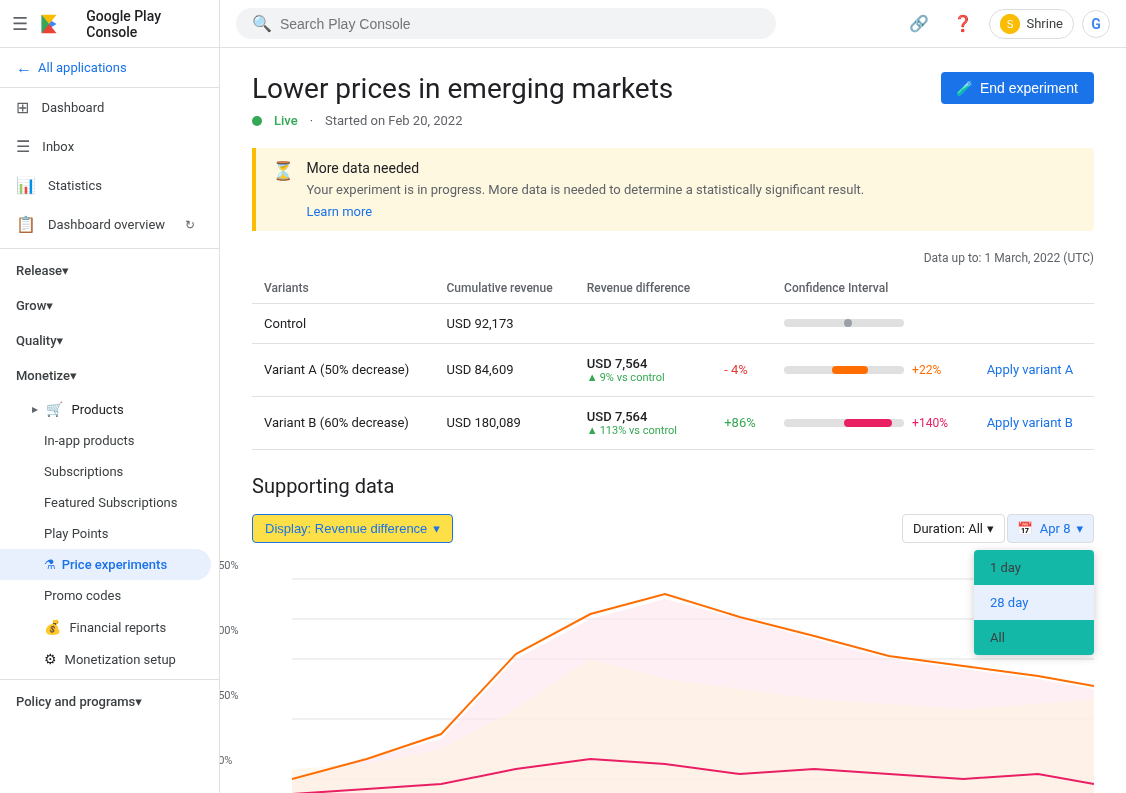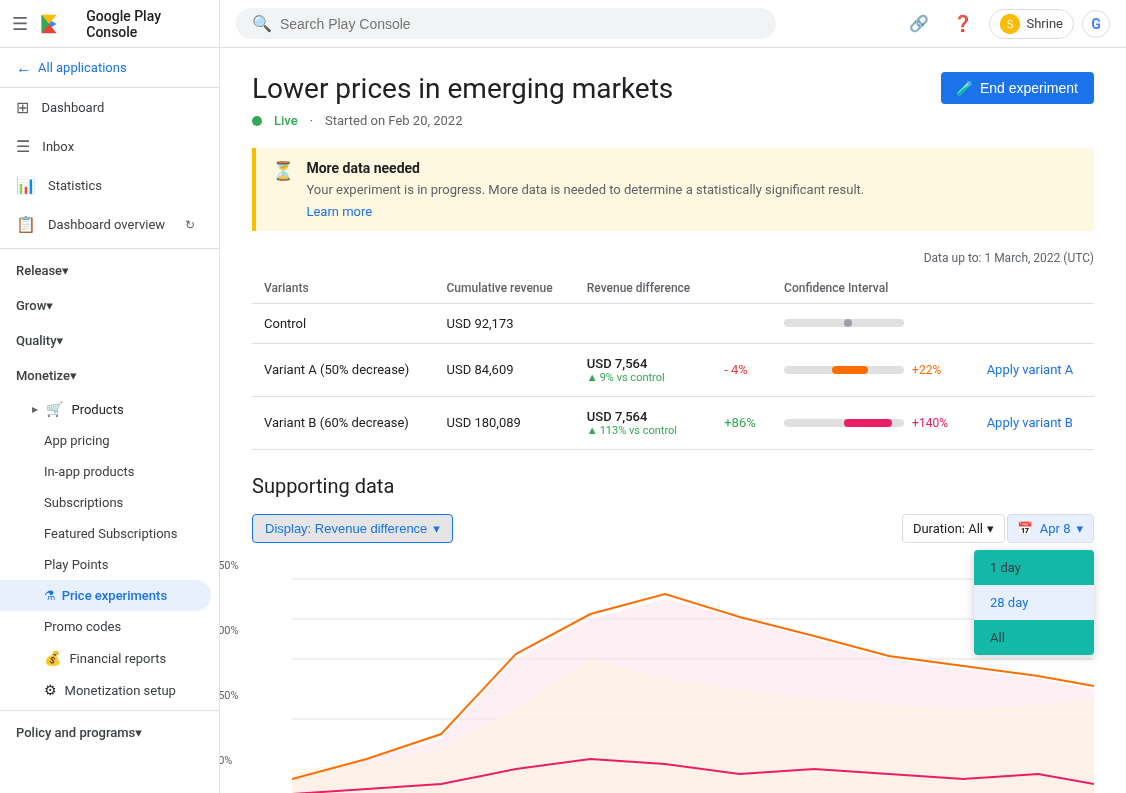--- a/index.html
+++ b/index.html
@@ -149,21 +149,21 @@
     .info-banner {
       background: #fff8e1;
       border-left: 4px solid #fbbc04;
       padding: 12px 16px;
       margin-bottom: 20px;
       border-radius: 0 4px 4px 0;
       display: flex; gap: 12px;
     }
     .info-icon { color: #fbbc04; font-size: 18px; }
     .info-content {}
-    .info-title { font-weight: 700; font-size: 14px; margin-bottom: 4px; }
+    .info-title { font-weight: 400; font-size: 14px; margin-bottom: 4px; }
     .info-desc { color: #5f6368; font-size: 13px; line-height: 1.5; }
     .learn-more { color: #1a73e8; cursor: pointer; font-size: 13px; display: inline-block; margin-top: 4px; }
 
     .data-date { text-align: right; color: #5f6368; font-size: 12px; margin-bottom: 8px; }
 
     
     .exp-table { width: 100%; border-collapse: collapse; margin-bottom: 24px; }
     .exp-table th {
       font-size: 12px; color: #5f6368; font-weight: 500;
       padding: 8px 12px; text-align: left;
@@ -187,21 +187,21 @@
     
     .supporting-title { font-size: 20px; font-weight: 400; margin-bottom: 16px; }
     .chart-controls {
       display: flex; align-items: center; justify-content: space-between;
       margin-bottom: 16px;
     }
     .display-btn {
       display: flex; align-items: center; gap: 6px;
       border: 1px solid #1a73e8; color: #1a73e8;
       border-radius: 4px; padding: 6px 12px;
-      background: #e5e5e5; cursor: pointer; font-size: 13px;
+      background: #fde047; cursor: pointer; font-size: 13px;
     }
     .duration-controls { display: flex; align-items: center; gap: 2px; }
     .duration-dropdown {
       display: flex; align-items: center; gap: 4px;
       border: 1px solid #dadce0; border-radius: 4px;
       padding: 6px 10px; cursor: pointer; font-size: 13px;
     }
     .date-picker-btn {
       display: flex; align-items: center; gap: 6px;
       border: 1px solid #dadce0; border-radius: 4px;
@@ -305,23 +305,20 @@
   </div>
   <div class="nav-section-header">
     <span>Monetize</span>
     <span>▾</span>
   </div>
 
   <div style="display:flex; align-items:center; padding: 8px 16px 8px 32px; gap:8px; cursor:pointer;">
     <span style="font-size:12px; color:#5f6368;">▸</span>
     <span style="font-size:14px;">🛒</span>
     <span style="font-size:13px;">Products</span>
-  </div>
-  <div class="nav-sub-item">
-    <span>App pricing</span>
   </div>
   <div class="nav-sub-item">
     <span>In-app products</span>
   </div>
   <div class="nav-sub-item">
     <span>Subscriptions</span>
   </div>
   <div class="nav-sub-item">
     <span>Featured Subscriptions</span>
   </div>

